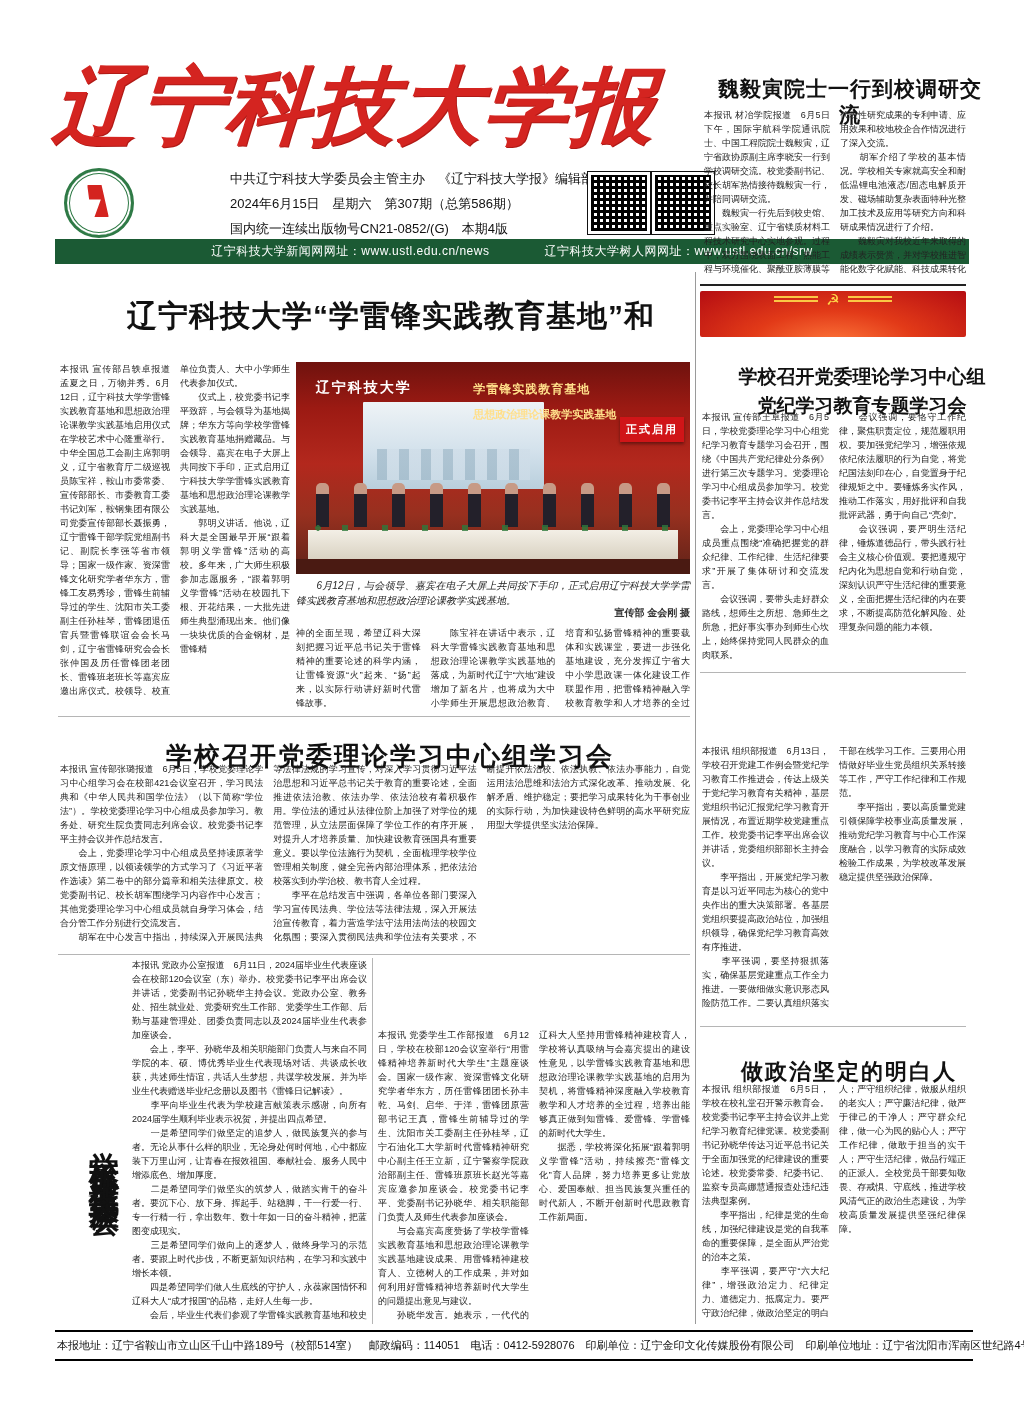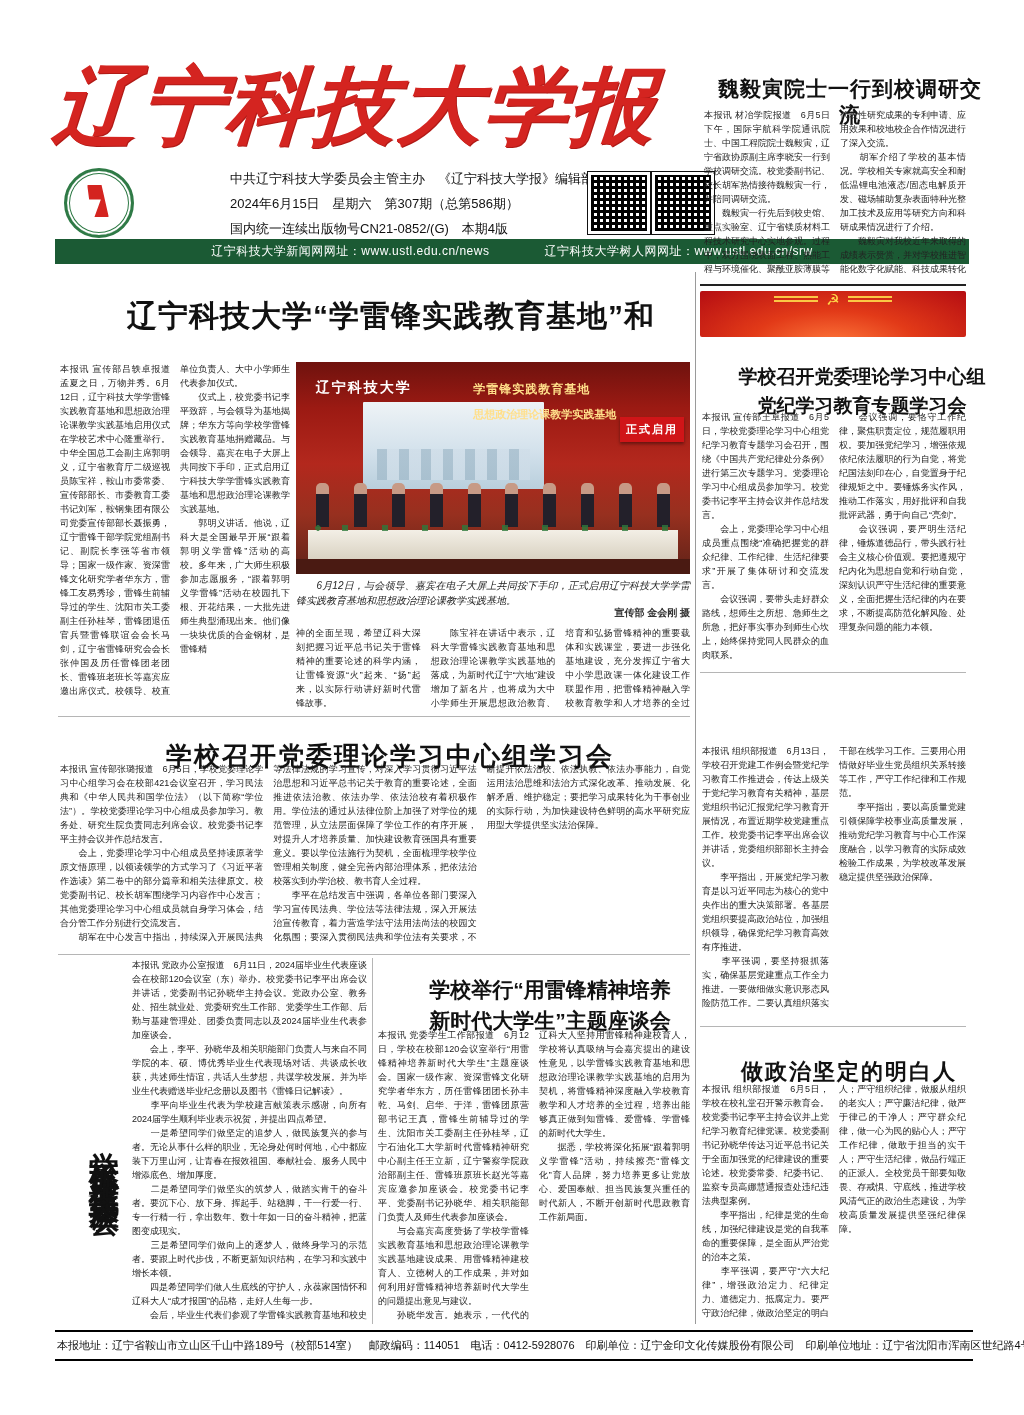--- a/index.html
+++ b/index.html
@@ -201,24 +201,20 @@
   <div class="grad-body col-body">本报讯 党政办公室报道　6月11日，2024届毕业生代表座谈会在校部120会议室（东）举办。校党委书记李平出席会议并讲话，党委副书记孙晓华主持会议。党政办公室、教务处、招生就业处、党委研究生工作部、党委学生工作部、后勤与基建管理处、团委负责同志以及2024届毕业生代表参加座谈会。
 　　会上，李平、孙晓华及相关职能部门负责人与来自不同学院的本、硕、博优秀毕业生代表现场对话、共谈成长收获，共述师生情谊，共话人生梦想，共谋学校发展。并为毕业生代表赠送毕业纪念册以及图书《雷锋日记解读》。
 　　李平向毕业生代表为学校建言献策表示感谢，向所有2024届学生顺利毕业表示祝贺，并提出四点希望。
 　　一是希望同学们做坚定的追梦人，做民族复兴的参与者。无论从事什么样的职业，无论身处何时何地，心中都应装下万里山河，让青春在报效祖国、奉献社会、服务人民中增添底色、增加厚度。
 　　二是希望同学们做坚实的筑梦人，做踏实肯干的奋斗者。要沉下心、放下身、挥起手、站稳脚，干一行爱一行、专一行精一行，拿出数年、数十年如一日的奋斗精神，把蓝图变成现实。
 　　三是希望同学们做向上的逐梦人，做终身学习的示范者。要跟上时代步伐，不断更新知识结构，在学习和实践中增长本领。
 　　四是希望同学们做人生底线的守护人，永葆家国情怀和辽科大人“成才报国”的品格，走好人生每一步。
 　　会后，毕业生代表们参观了学雷锋实践教育基地和校史馆。</div>
   <div class="rule b-vrule"></div>
 
-  <h3 class="lf-title">
-    <span style="display:block">学校举行“用雷锋精神培养</span>
-    <span style="display:block">新时代大学生”主题座谈会</span>
-  </h3>
   <div class="lf-body col-body">本报讯 党委学生工作部报道　6月12日，学校在校部120会议室举行“用雷锋精神培养新时代大学生”主题座谈会。国家一级作家、资深雷锋文化研究学者华东方，历任雷锋团团长孙丰乾、马剑、启华、于洋，雷锋团原营部书记王真，雷锋生前辅导过的学生、沈阳市关工委副主任孙桂琴，辽宁石油化工大学新时代雷锋精神研究中心副主任王立新，辽宁警察学院政治部副主任、雷锋班原班长赵光等嘉宾应邀参加座谈会。校党委书记李平、党委副书记孙晓华、相关职能部门负责人及师生代表参加座谈会。
 　　与会嘉宾高度赞扬了学校学雷锋实践教育基地和思想政治理论课教学实践基地建设成果、用雷锋精神建校育人、立德树人的工作成果，并对如何利用好雷锋精神培养新时代大学生的问题提出意见与建议。
 　　孙晓华发言。她表示，一代代的辽科大人坚持用雷锋精神建校育人，学校将认真吸纳与会嘉宾提出的建设性意见，以学雷锋实践教育基地和思想政治理论课教学实践基地的启用为契机，将雷锋精神深度融入学校教育教学和人才培养的全过程，培养出能够真正做到知雷锋、爱雷锋、学雷锋的新时代大学生。
 　　据悉，学校将深化拓展“跟着郭明义学雷锋”活动，持续擦亮“雷锋文化”育人品牌，努力培养更多让党放心、爱国奉献、担当民族复兴重任的时代新人，不断开创新时代思政教育工作新局面。</div>
 
   <div class="footer">本报地址：辽宁省鞍山市立山区千山中路189号（校部514室）　邮政编码：114051　电话：0412-5928076　印刷单位：辽宁金印文化传媒股份有限公司　印刷单位地址：辽宁省沈阳市浑南区世纪路4号　发行方式：赠阅</div>
 
 </div>
 
 </body></html>

